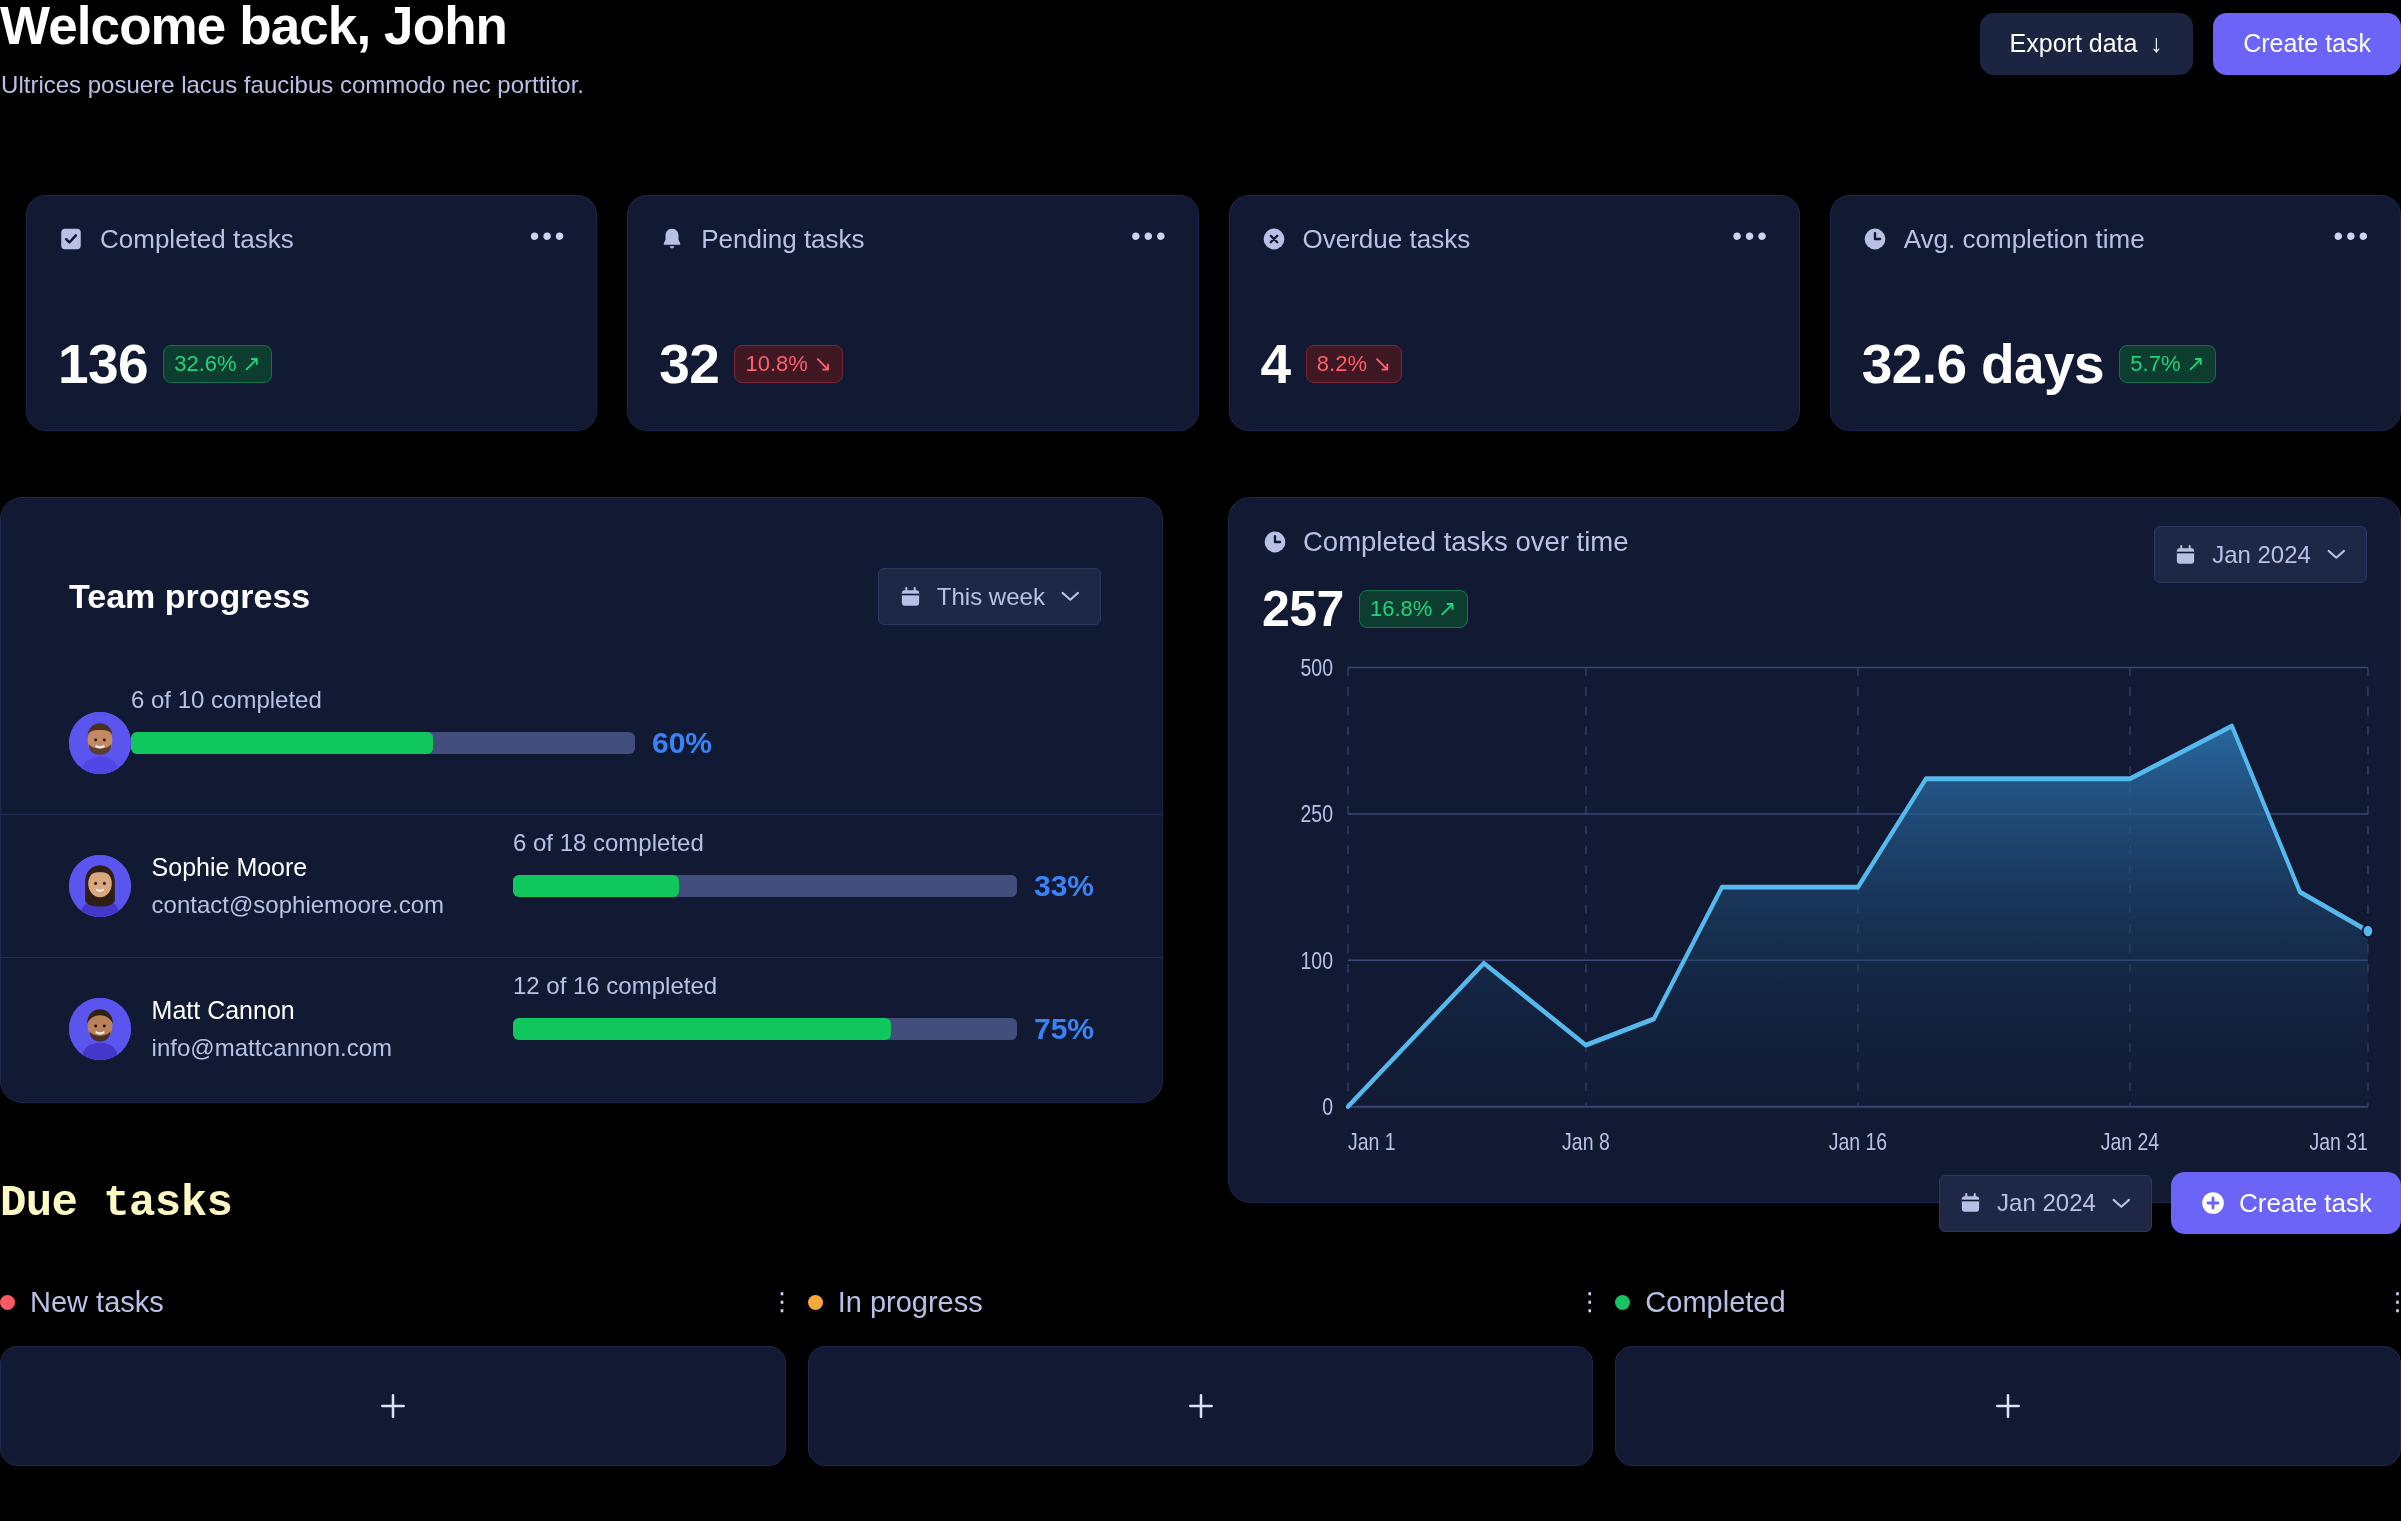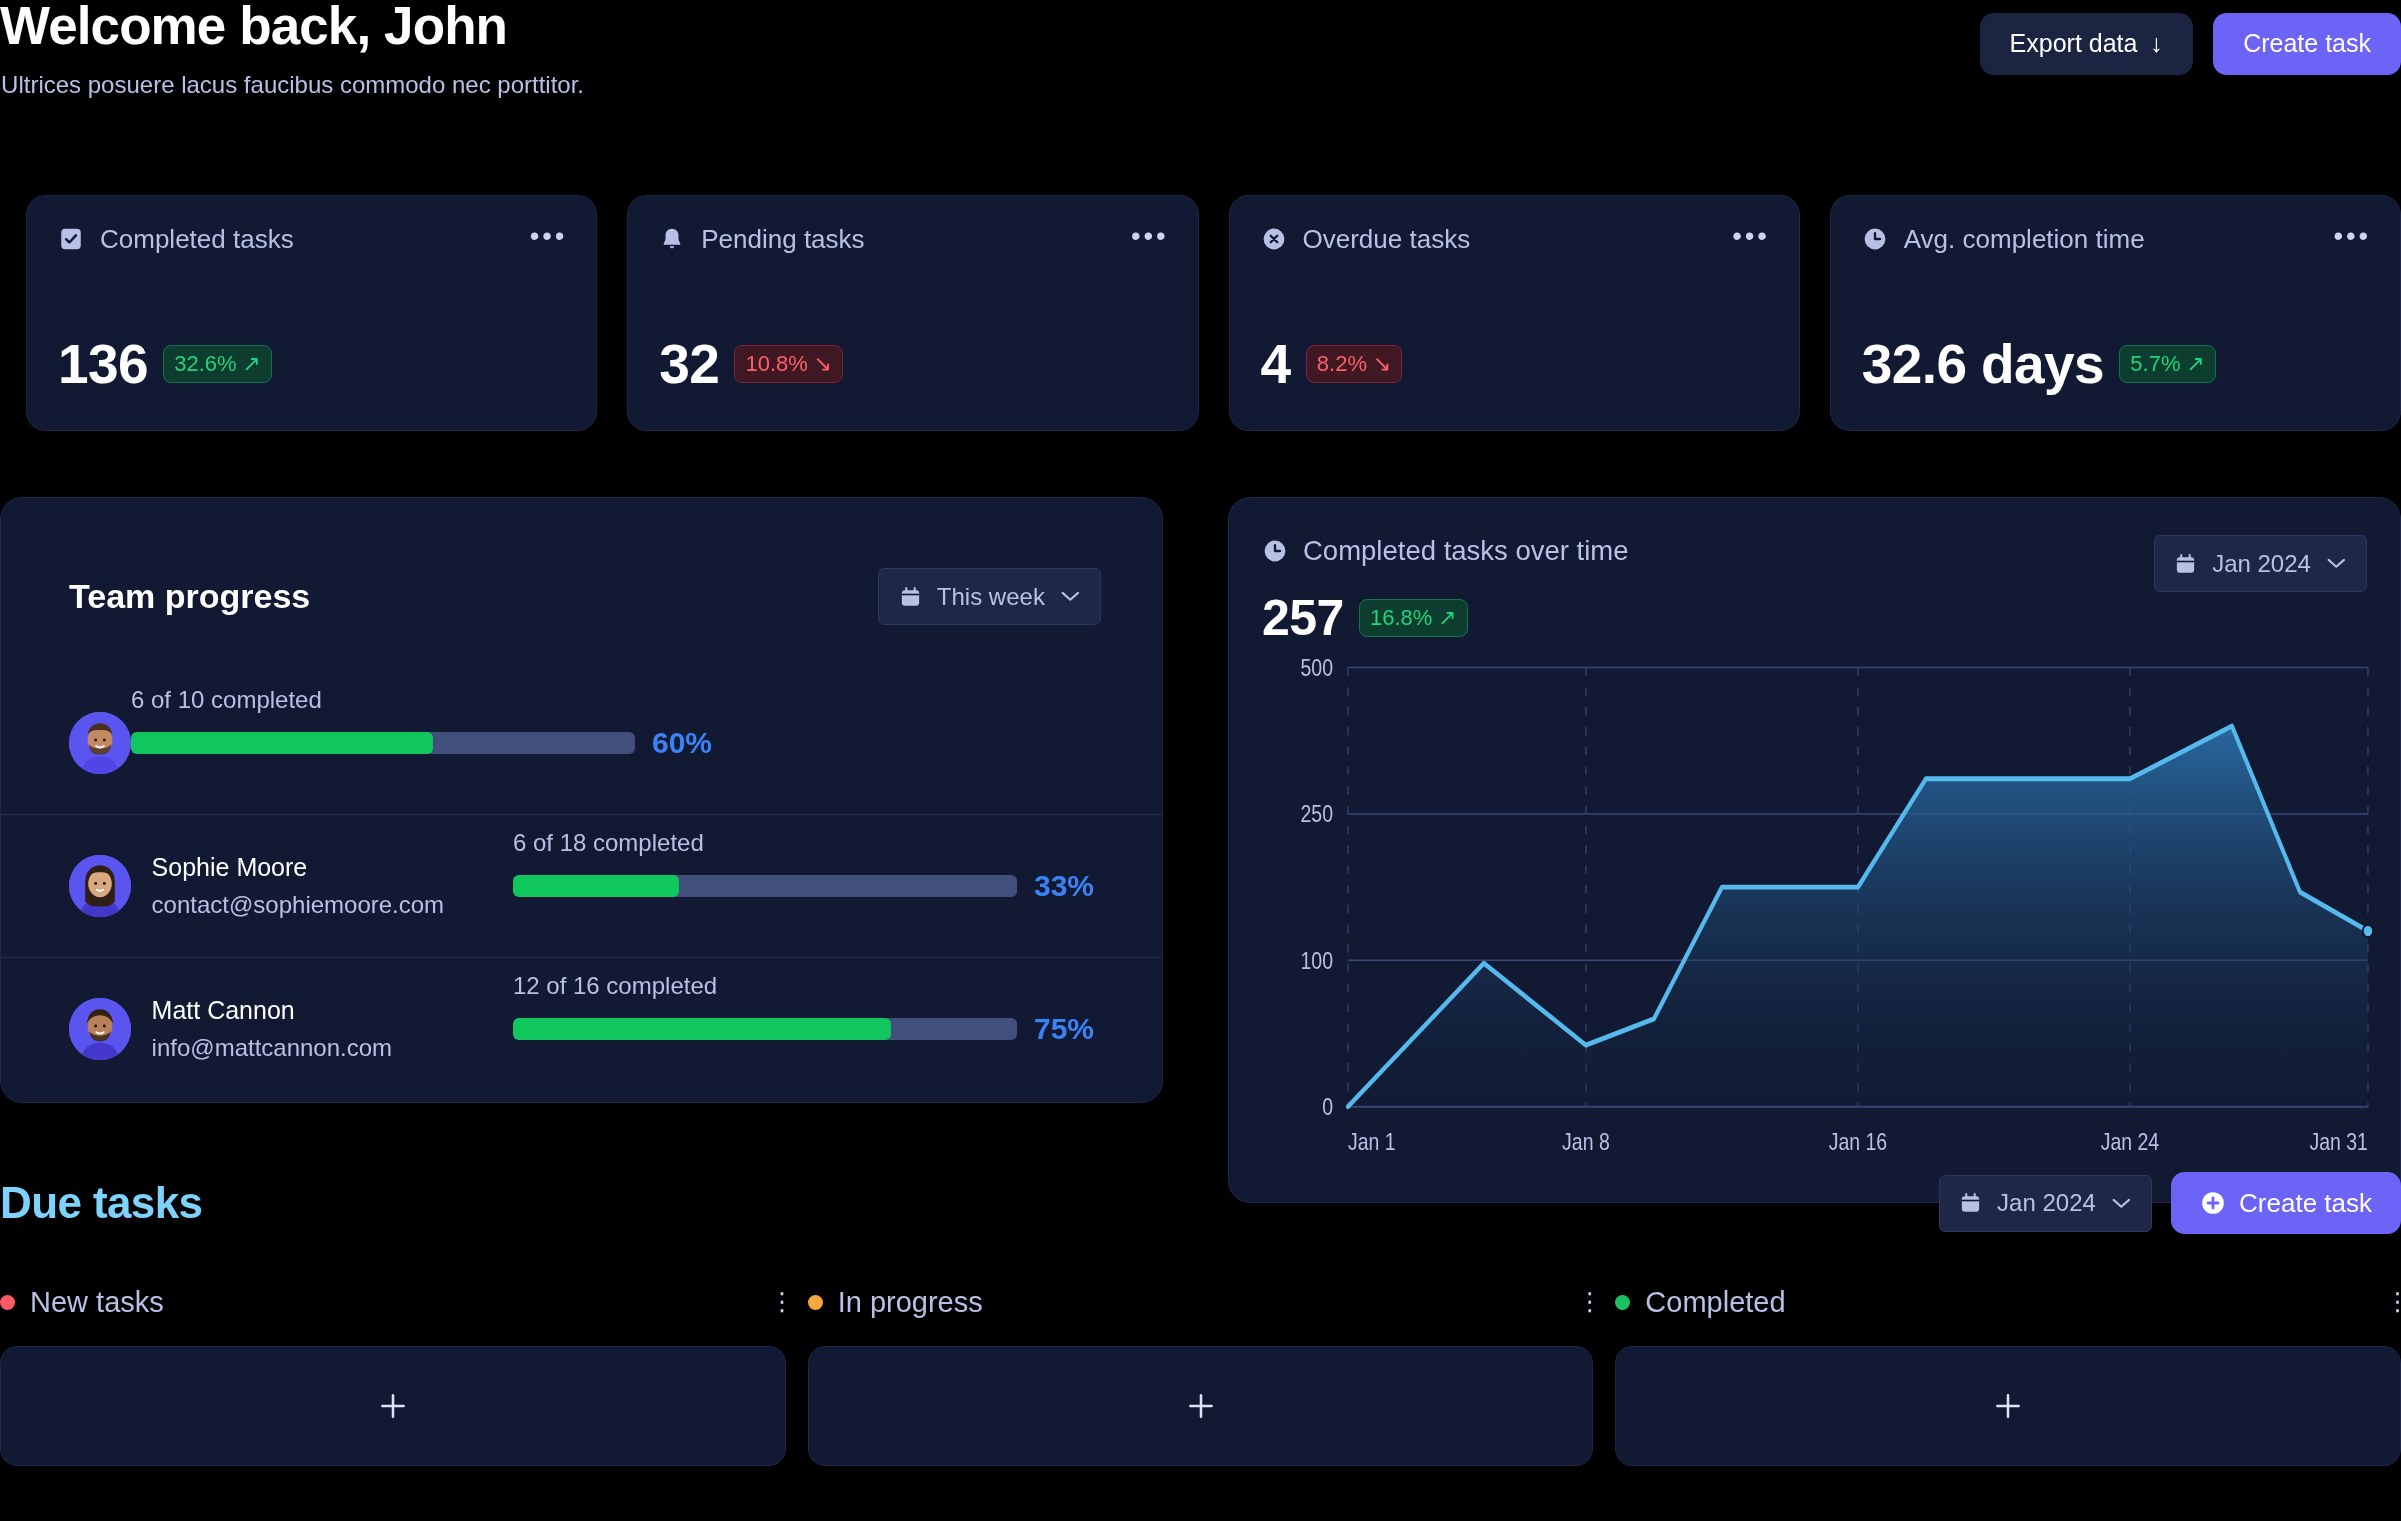--- a/index.html
+++ b/index.html
@@ -73,21 +73,21 @@
   .ico { width: 26px; height: 26px; flex: 0 0 26px; display: block; }
 
   
   .mid { position: absolute; left: 0; top: 497px; width: 2401px; display: flex; gap: 65px; }
 
   .panel {
     background: #111a32; border: 1.1px solid #1d274a; border-radius: 22px;
     position: relative;
   }
   .team-panel { width: 1163px; height: 606px; }
-  .chart-panel { width: 1173px; height: 706px; padding: 37px 33px; }
+  .chart-panel { width: 1173px; height: 706px; padding: 28px 33px; }
 
   .panel-head {
     position: absolute; left: 68px; top: 70px; right: 61px;
     display: flex; align-items: center; justify-content: space-between;
   }
   .panel-title { font-size: 34px; font-weight: 700; color: #ffffff; }
 
   .selector {
     display: inline-flex; align-items: center; gap: 15px;
     background: #1e2746; border: 1.1px solid #2c3762; border-radius: 6px;
@@ -126,21 +126,21 @@
   .chart-title-row { display: flex; align-items: center; gap: 15px; }
   .chart-title { font-size: 27.5px; color: #b9c0e6; white-space: nowrap; }
   .chart-total-row { display: flex; align-items: center; gap: 15px; margin-top: 22px; }
   .chart-total { font-size: 50px; font-weight: 700; color: #ffffff; letter-spacing: -0.6px; }
   .chart-area { position: absolute; left: 33px; right: 20.6px; top: 154px; bottom: 27.5px; }
   .chart-svg { width: 100%; height: 100%; display: block; }
 
   
   .due { position: absolute; left: 0; top: 1163px; width: 2401px; }
   .due-head { display: flex; align-items: center; justify-content: space-between; height: 80px; }
-  .due-title { font-size: 44px; font-weight: 700; color: #7dd3fc; letter-spacing: -0.6px; }
+  .due-title { font-size: 44px; font-weight: 700; color: #fef9c3; letter-spacing: -0.6px; font-family: Liberation Mono, monospace; }
   .due-actions { display: flex; align-items: center; gap: 19.5px; }
   .btn-primary-ico {
     display: inline-flex; align-items: center; gap: 12.6px;
     background: #6c63f7; color: #fff; border-radius: 13.7px; height: 62px;
     padding: 0 29px; font-size: 26px; border: none; cursor: pointer; white-space: nowrap;
   }
   .plus-circle { width: 26px; height: 26px; flex: 0 0 26px; }
 
   .columns { display: flex; gap: 22px; margin-top: 36px; }
   .col { flex: 1 1 0; }

